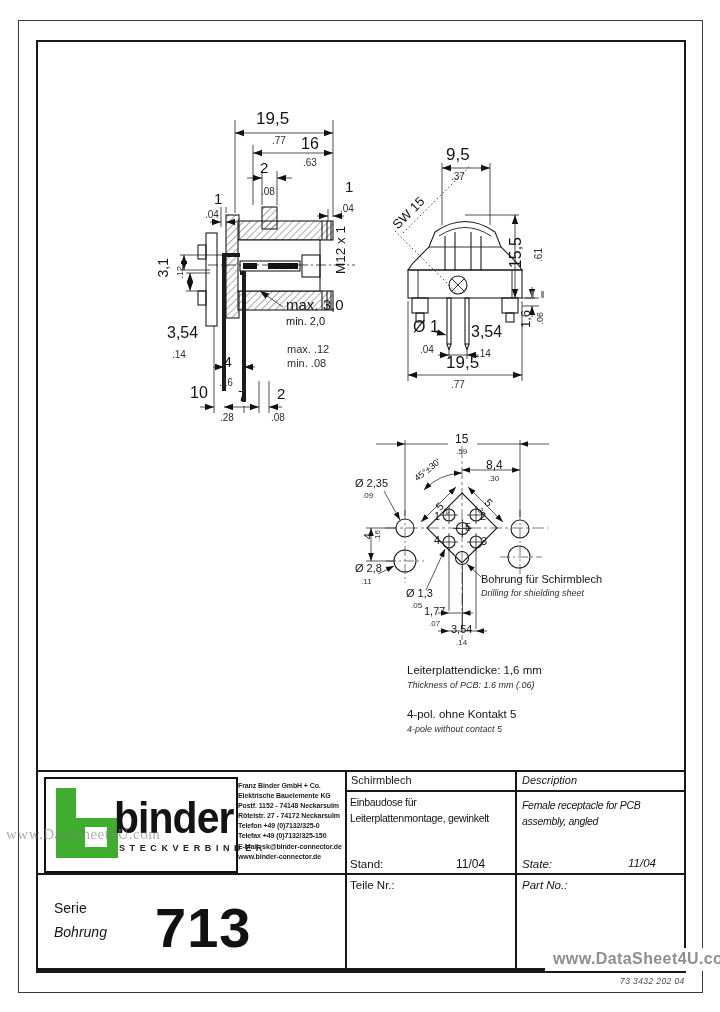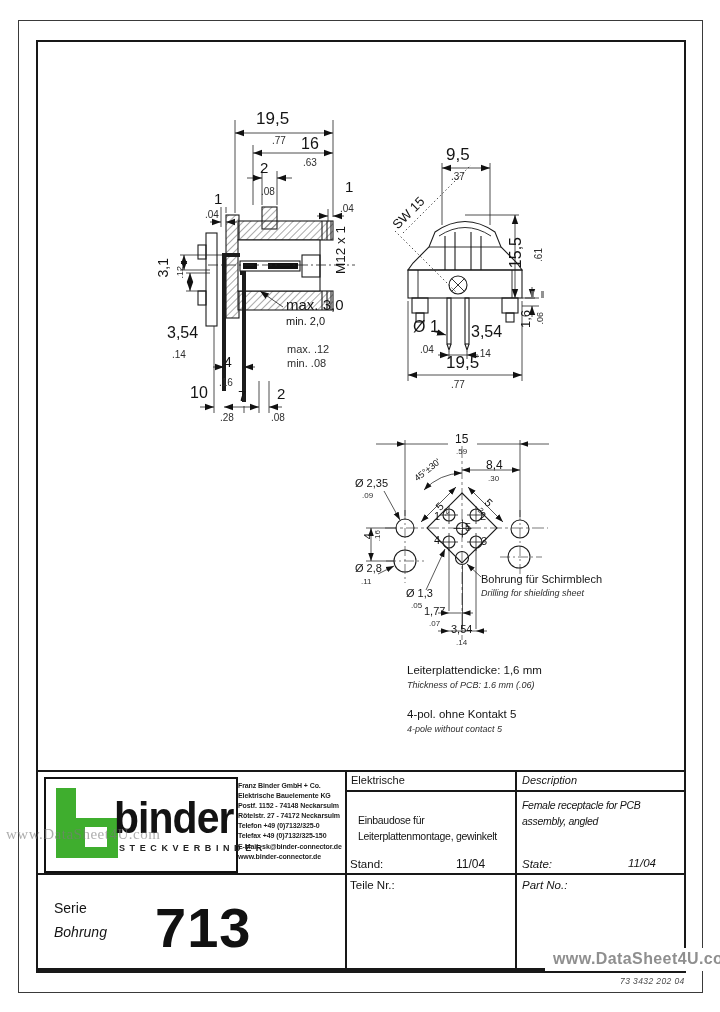--- a/index.html
+++ b/index.html
@@ -323,22 +323,22 @@
     <span>Franz Binder GmbH + Co.</span>
     <span>Elektrische Bauelemente KG</span>
     <span>Postf. 1152 - 74148 Neckarsulm</span>
     <span>Rötelstr. 27 - 74172 Neckarsulm</span>
     <span>Telefon +49 (0)7132/325-0</span>
     <span>Telefax +49 (0)7132/325-150</span>
     <span>E-Mail: sk@binder-connector.de</span>
     <span>www.binder-connector.de</span>
   </div>
 
-  <span class="tb-h" style="left:351px;top:774px;">Elektrische</span>
-  <div class="tb-t" style="left:350px;top:812px;width:162px;margin-left:8px;">Einbaudose für Leiterplattenmontage, gewinkelt</div>
+  <span class="tb-h" style="left:351px;top:774px;">Schirmblech</span>
+  <div class="tb-t" style="left:350px;top:794px;width:162px;">Einbaudose für Leiterplattenmontage, gewinkelt</div>
   <span class="tb-h" style="left:350px;top:858px;font-size:11.5px;">Stand:</span>
   <span class="tb-h" style="left:456px;top:857px;font-size:12px;">11/04</span>
   <span class="tb-h" style="left:350px;top:879px;font-size:11.5px;">Teile Nr.:</span>
 
   <span class="tb-h it" style="left:522px;top:774px;">Description</span>
   <div class="tb-t it" style="left:522px;top:797px;width:160px;">Female receptacle for PCB assembly, angled</div>
   <span class="tb-h it" style="left:522px;top:858px;font-size:11.5px;">State:</span>
   <span class="tb-h it" style="left:628px;top:857px;font-size:11.5px;">11/04</span>
   <span class="tb-h it" style="left:522px;top:879px;font-size:11.5px;">Part No.:</span>
 

